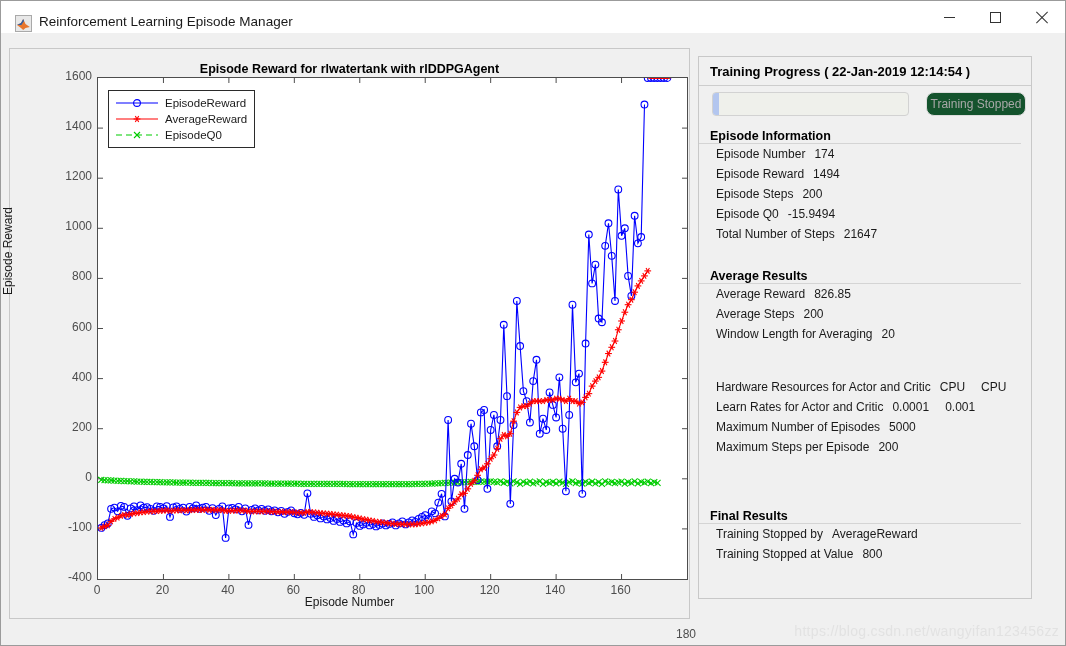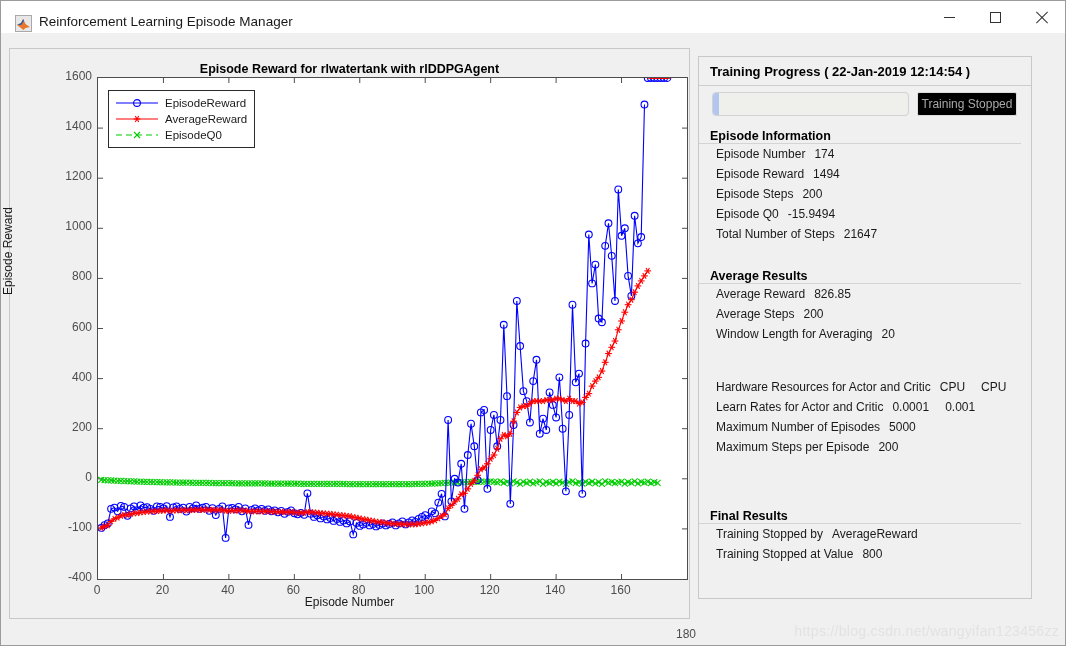--- a/index.html
+++ b/index.html
@@ -116,22 +116,22 @@
   }
   .progress-bar{
     position:absolute;left:13px;top:2px;width:197px;height:24px;
     background:#eff0eb;border:1px solid #d2d2d2;border-radius:4px;
     box-sizing:border-box;overflow:hidden;
   }
   .progress-fill{
     height:100%;background:#b3c6ef;
   }
   .stop-button{
-    position:absolute;left:218px;top:2px;width:100px;height:24px;
-    background:#000000;border:1px solid #dcdcdc;border-radius:2px;
+    position:absolute;left:227px;top:2px;width:100px;height:24px;
+    background:#14532d;border:1px solid #dcdcdc;border-radius:8px;
     box-sizing:border-box;
     display:flex;align-items:center;justify-content:center;
     font-size:12px;color:#a8a8a8;
   }
   .section{position:absolute;left:0;width:100%;}
   .section-title{
     font-size:12.5px;font-weight:bold;color:#000;
     padding-left:11px;padding-bottom:0;
     border-bottom:1px solid #d4d4d4;
     margin-right:10px;

